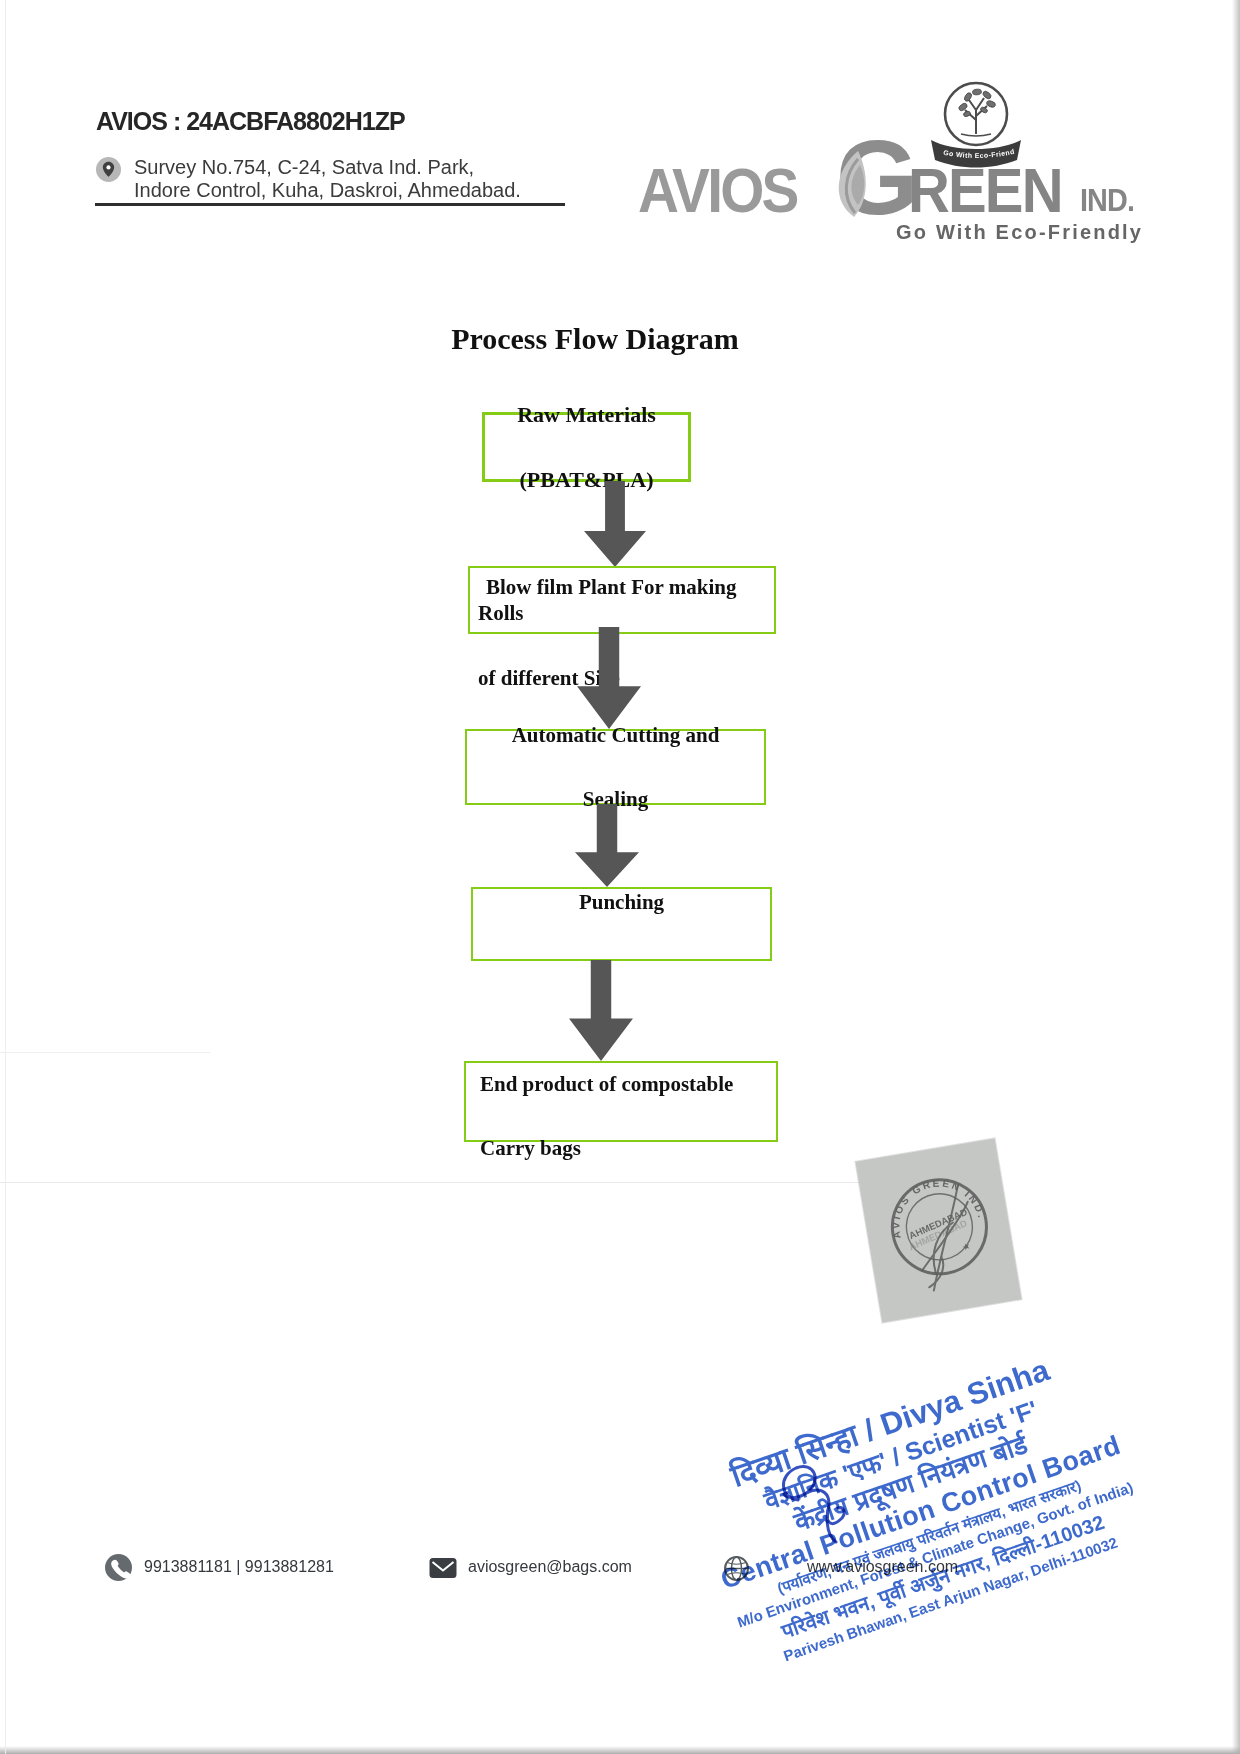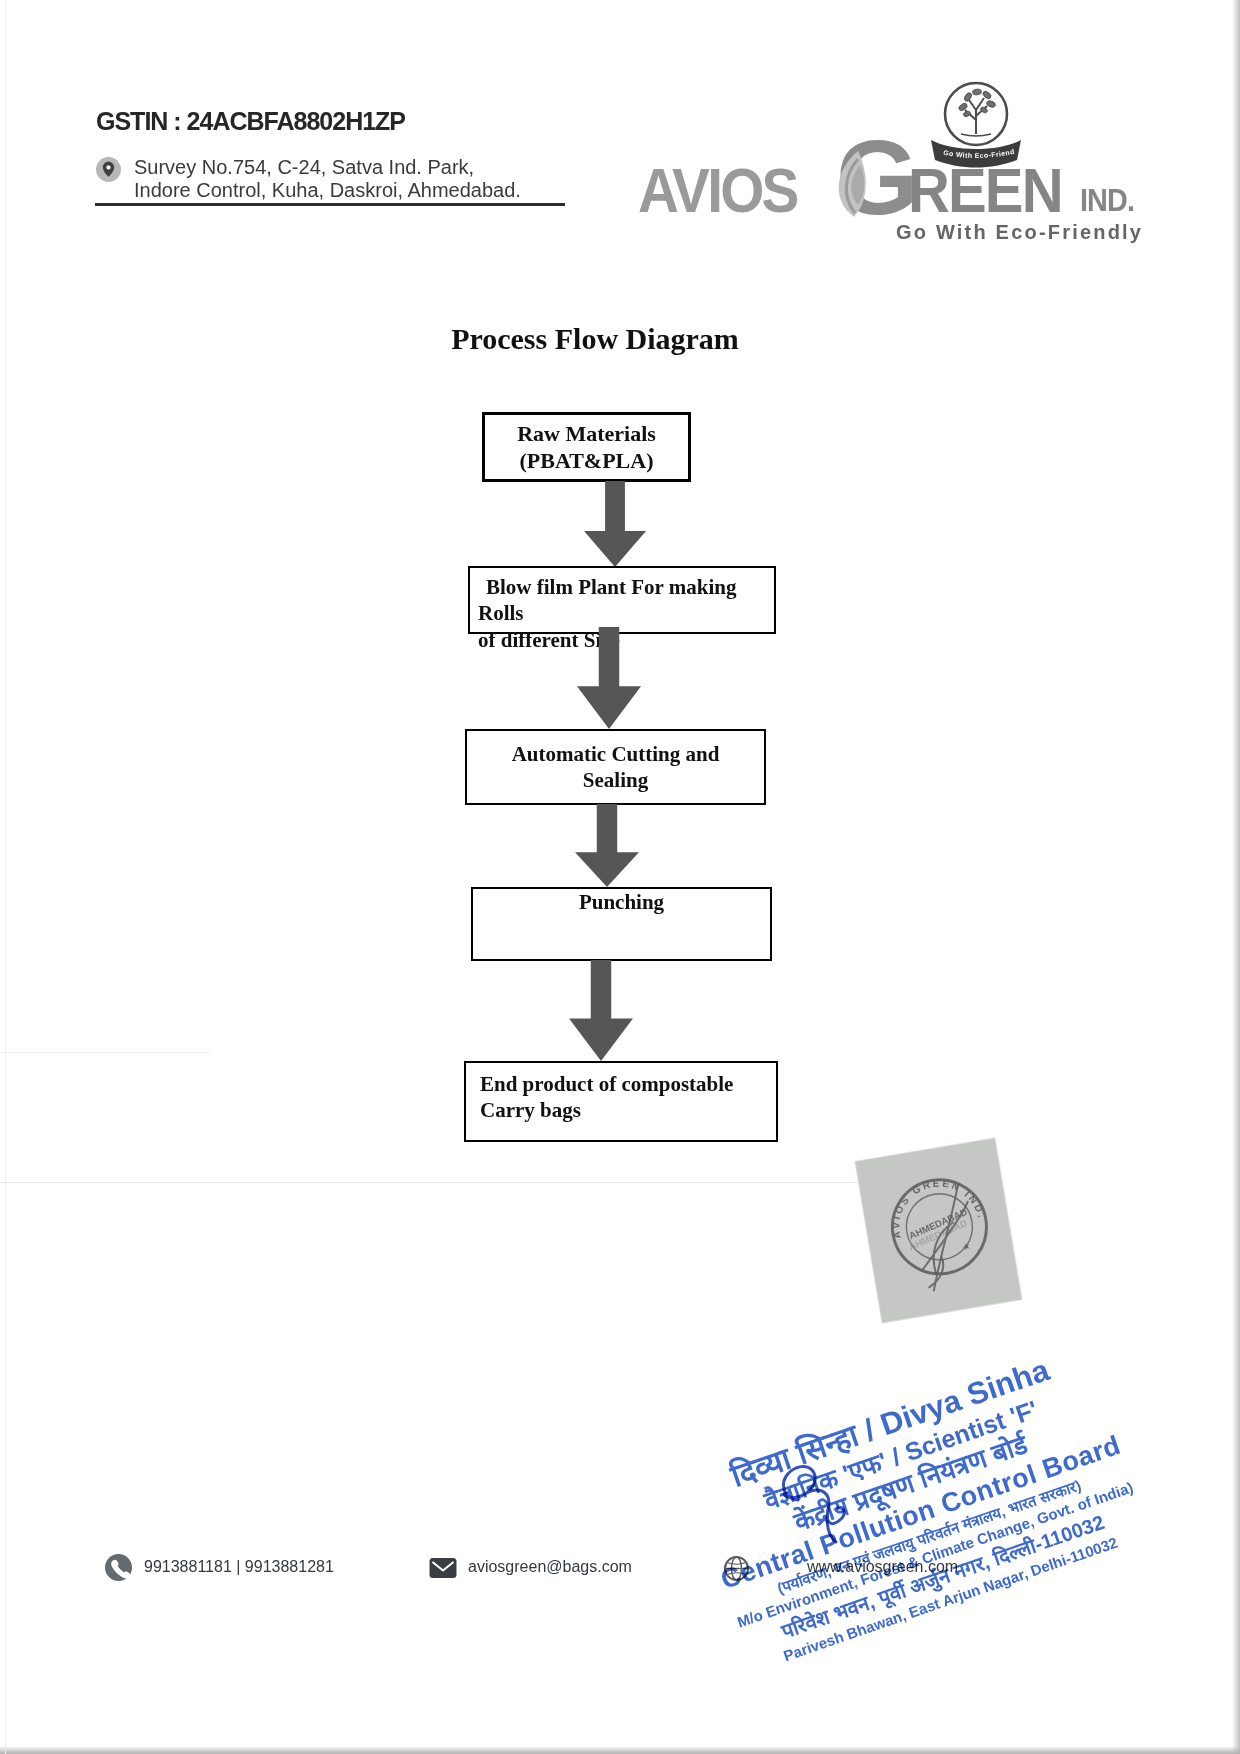--- a/index.html
+++ b/index.html
@@ -33,23 +33,23 @@
       letter-spacing:-2px;transform:scaleX(0.92);transform-origin:left top;line-height:1;}
   .logo-ind{left:1080px;top:184px;font-size:32px;font-weight:bold;color:#858585;
       letter-spacing:-1px;transform:scaleX(0.9);transform-origin:left top;line-height:1;}
   .logo-emblem{left:925px;top:80px;}
   .logo-tagline{left:896px;top:222px;font-size:20px;font-weight:bold;color:#666;
       letter-spacing:2.2px;line-height:1;}
 
   
   .fd-title{left:410px;top:322px;width:370px;text-align:center;
       font-family:"Liberation Serif",serif;font-size:30px;font-weight:bold;color:#111;}
-  .fbox{border:2px solid #000000;background:#fff;
+  .fbox{border:2px solid #84cc16;background:#fff;
       font-family:"Liberation Serif",serif;font-weight:bold;color:#111;font-size:21px;line-height:1.25;}
-  .fbox .l2{display:block;}
+  .fbox .l2{display:block;margin-top:38px;}
   .box1{left:482px;top:412px;width:203px;height:64px;border-width:3px;font-size:22px;
       display:flex;flex-direction:column;justify-content:center;text-align:center;}
   .box2{left:468px;top:566px;width:296px;height:58px;padding:6px 0 0 8px;}
   .box2 .l1{padding-left:8px;}
   .box3{left:465px;top:729px;width:297px;height:72px;
       display:flex;flex-direction:column;justify-content:center;text-align:center;}
   .box4{left:471px;top:887px;width:297px;height:70px;text-align:center;}
   .box5{left:464px;top:1061px;width:296px;height:69px;padding:8px 0 0 14px;}
   .arrow{background:#565656;
       clip-path:polygon(34% 0,66% 0,66% 58%,100% 58%,50% 100%,0 58%,34% 58%);}
@@ -88,21 +88,21 @@
 <body>
 
 <div class="page">
 
   <div class="abs edge-right"></div>
   <div class="abs edge-bottom"></div>
   <div class="abs edge-left"></div>
   <div class="abs scanline1"></div>
   <div class="abs scanline2"></div>
 
-  <div class="abs gstin">GSTIN : 24ACBFA8802H1ZP</div>
+  <div class="abs gstin">AVIOS : 24ACBFA8802H1ZP</div>
 
   <svg class="abs pin-ic" width="27" height="27" viewBox="0 0 27 27">
     <circle cx="13.5" cy="13.5" r="12.5" fill="#b7b7b7"></circle>
     <path d="M13.5 5.8c3.2 0 5.7 2.5 5.7 5.5 0 4.2-5.7 9.6-5.7 9.6s-5.7-5.4-5.7-9.6c0-3 2.5-5.5 5.7-5.5z" fill="#3f3f3f"></path>
     <circle cx="13.5" cy="11.4" r="2.1" fill="#ffffff"></circle>
   </svg>
   <div class="abs addr1">Survey No.754, C-24, Satva Ind. Park,</div>
   <div class="abs addr2">Indore Control, Kuha, Daskroi, Ahmedabad.</div>
   <div class="abs rule"></div>
 

